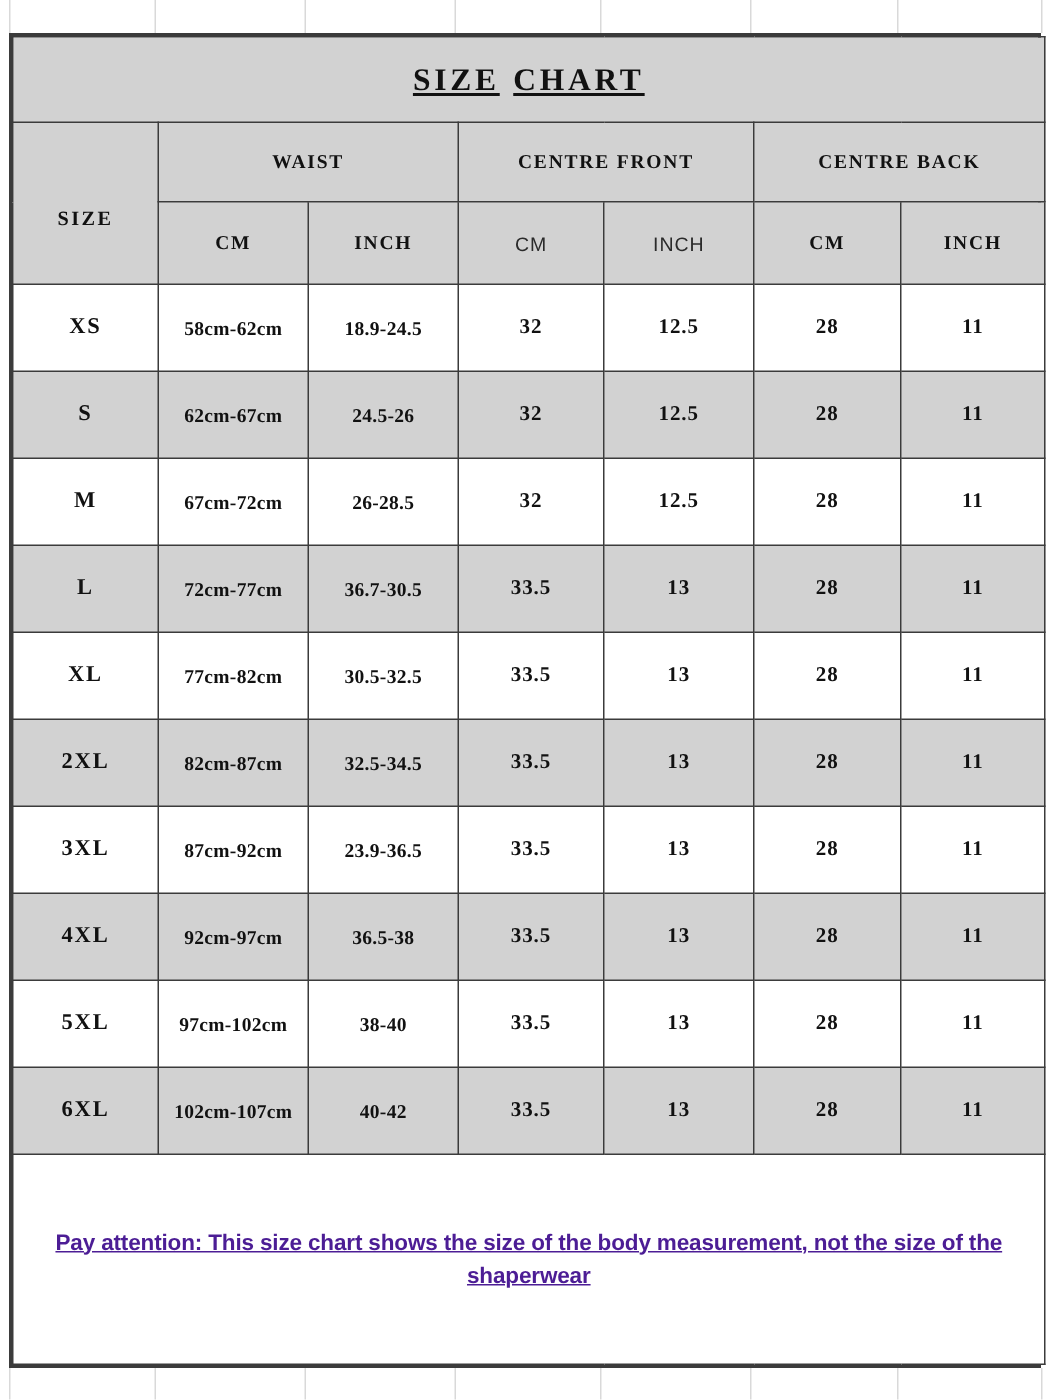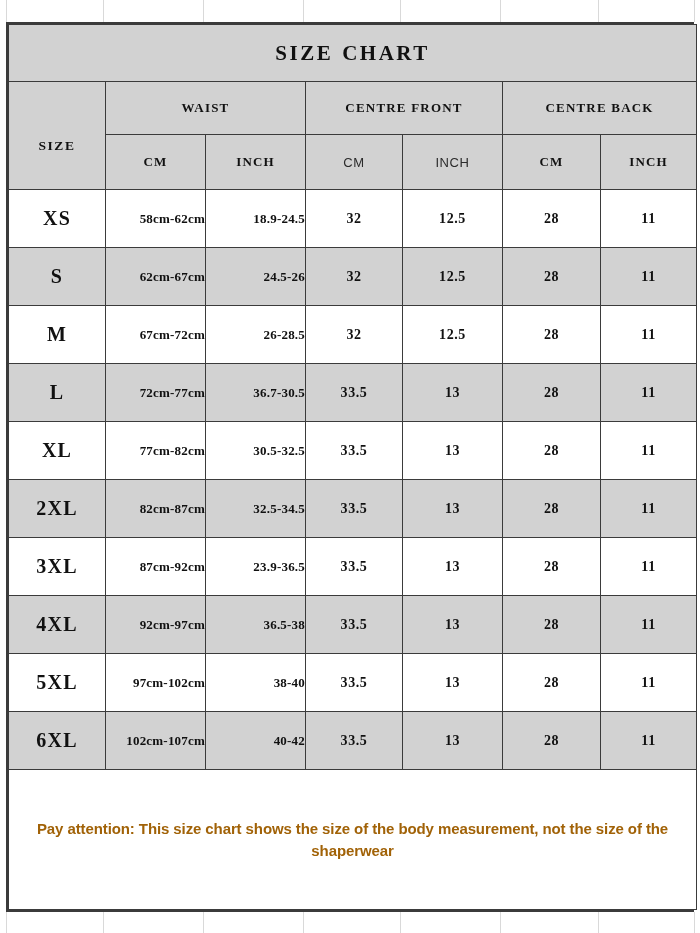--- a/index.html
+++ b/index.html
@@ -62,21 +62,21 @@
     height: 56px;
     font-family: "Liberation Serif", serif;
     font-size: 21px;
     font-weight: 700;
     letter-spacing: 2.5px;
     color: #1a1a1a;
     border-top: none;
     border-left: none;
     border-right: none;
   }
-  .title-text { display: inline-block; }
+  .title-text { display: inline-block; text-decoration: underline; }
   .title-text .gap { display: inline-block; width: 9px; }
 
   
   td.hdr {
     background: #d2d2d2;
     font-family: Liberation Serif, serif;
     font-weight: 700;
     font-size: 13px;
     letter-spacing: 1.2px;
     color: #141414;
@@ -101,40 +101,41 @@
   tr.row-gray  td { background: #d2d2d2; }
 
   td.cell {
     height: 57px;
     font-family: "Liberation Serif", serif;
     font-weight: 700;
     font-size: 14px;
     letter-spacing: 0.6px;
     color: #111111;
   }
-  td.cell.size-col { font-size: 20px; letter-spacing: 1.2px; margin-top: 33px; }
-  td.cell.range-col { font-size: 13px; letter-spacing: 0.2px; text-align: right; }
+  td.cell.size-col { font-size: 15px; letter-spacing: 1.2px; margin-top: 33px; }
+  td.cell.range-col { font-size: 13px; letter-spacing: 0.2px; }
 
   
   td.note-cell {
     background: #ffffff;
     border-left: none;
     border-right: none;
     border-bottom: none;
     padding: 0 10px;
     vertical-align: middle;
   }
   .note-text {
     font-family: "Liberation Sans", sans-serif;
     font-weight: 700;
     font-size: 15px;
     line-height: 22px;
-    color: #a16207;
+    color: #4c1d95;
     text-align: center;
     letter-spacing: -0.1px;
+    text-decoration: underline;
   }
 </style>
 </head>
 <body>
 
 <div id="page">
 
   <div class="tick tick-top" style="left:103px"></div>
   <div class="tick tick-top" style="left:203px"></div>
   <div class="tick tick-top" style="left:303px"></div>

